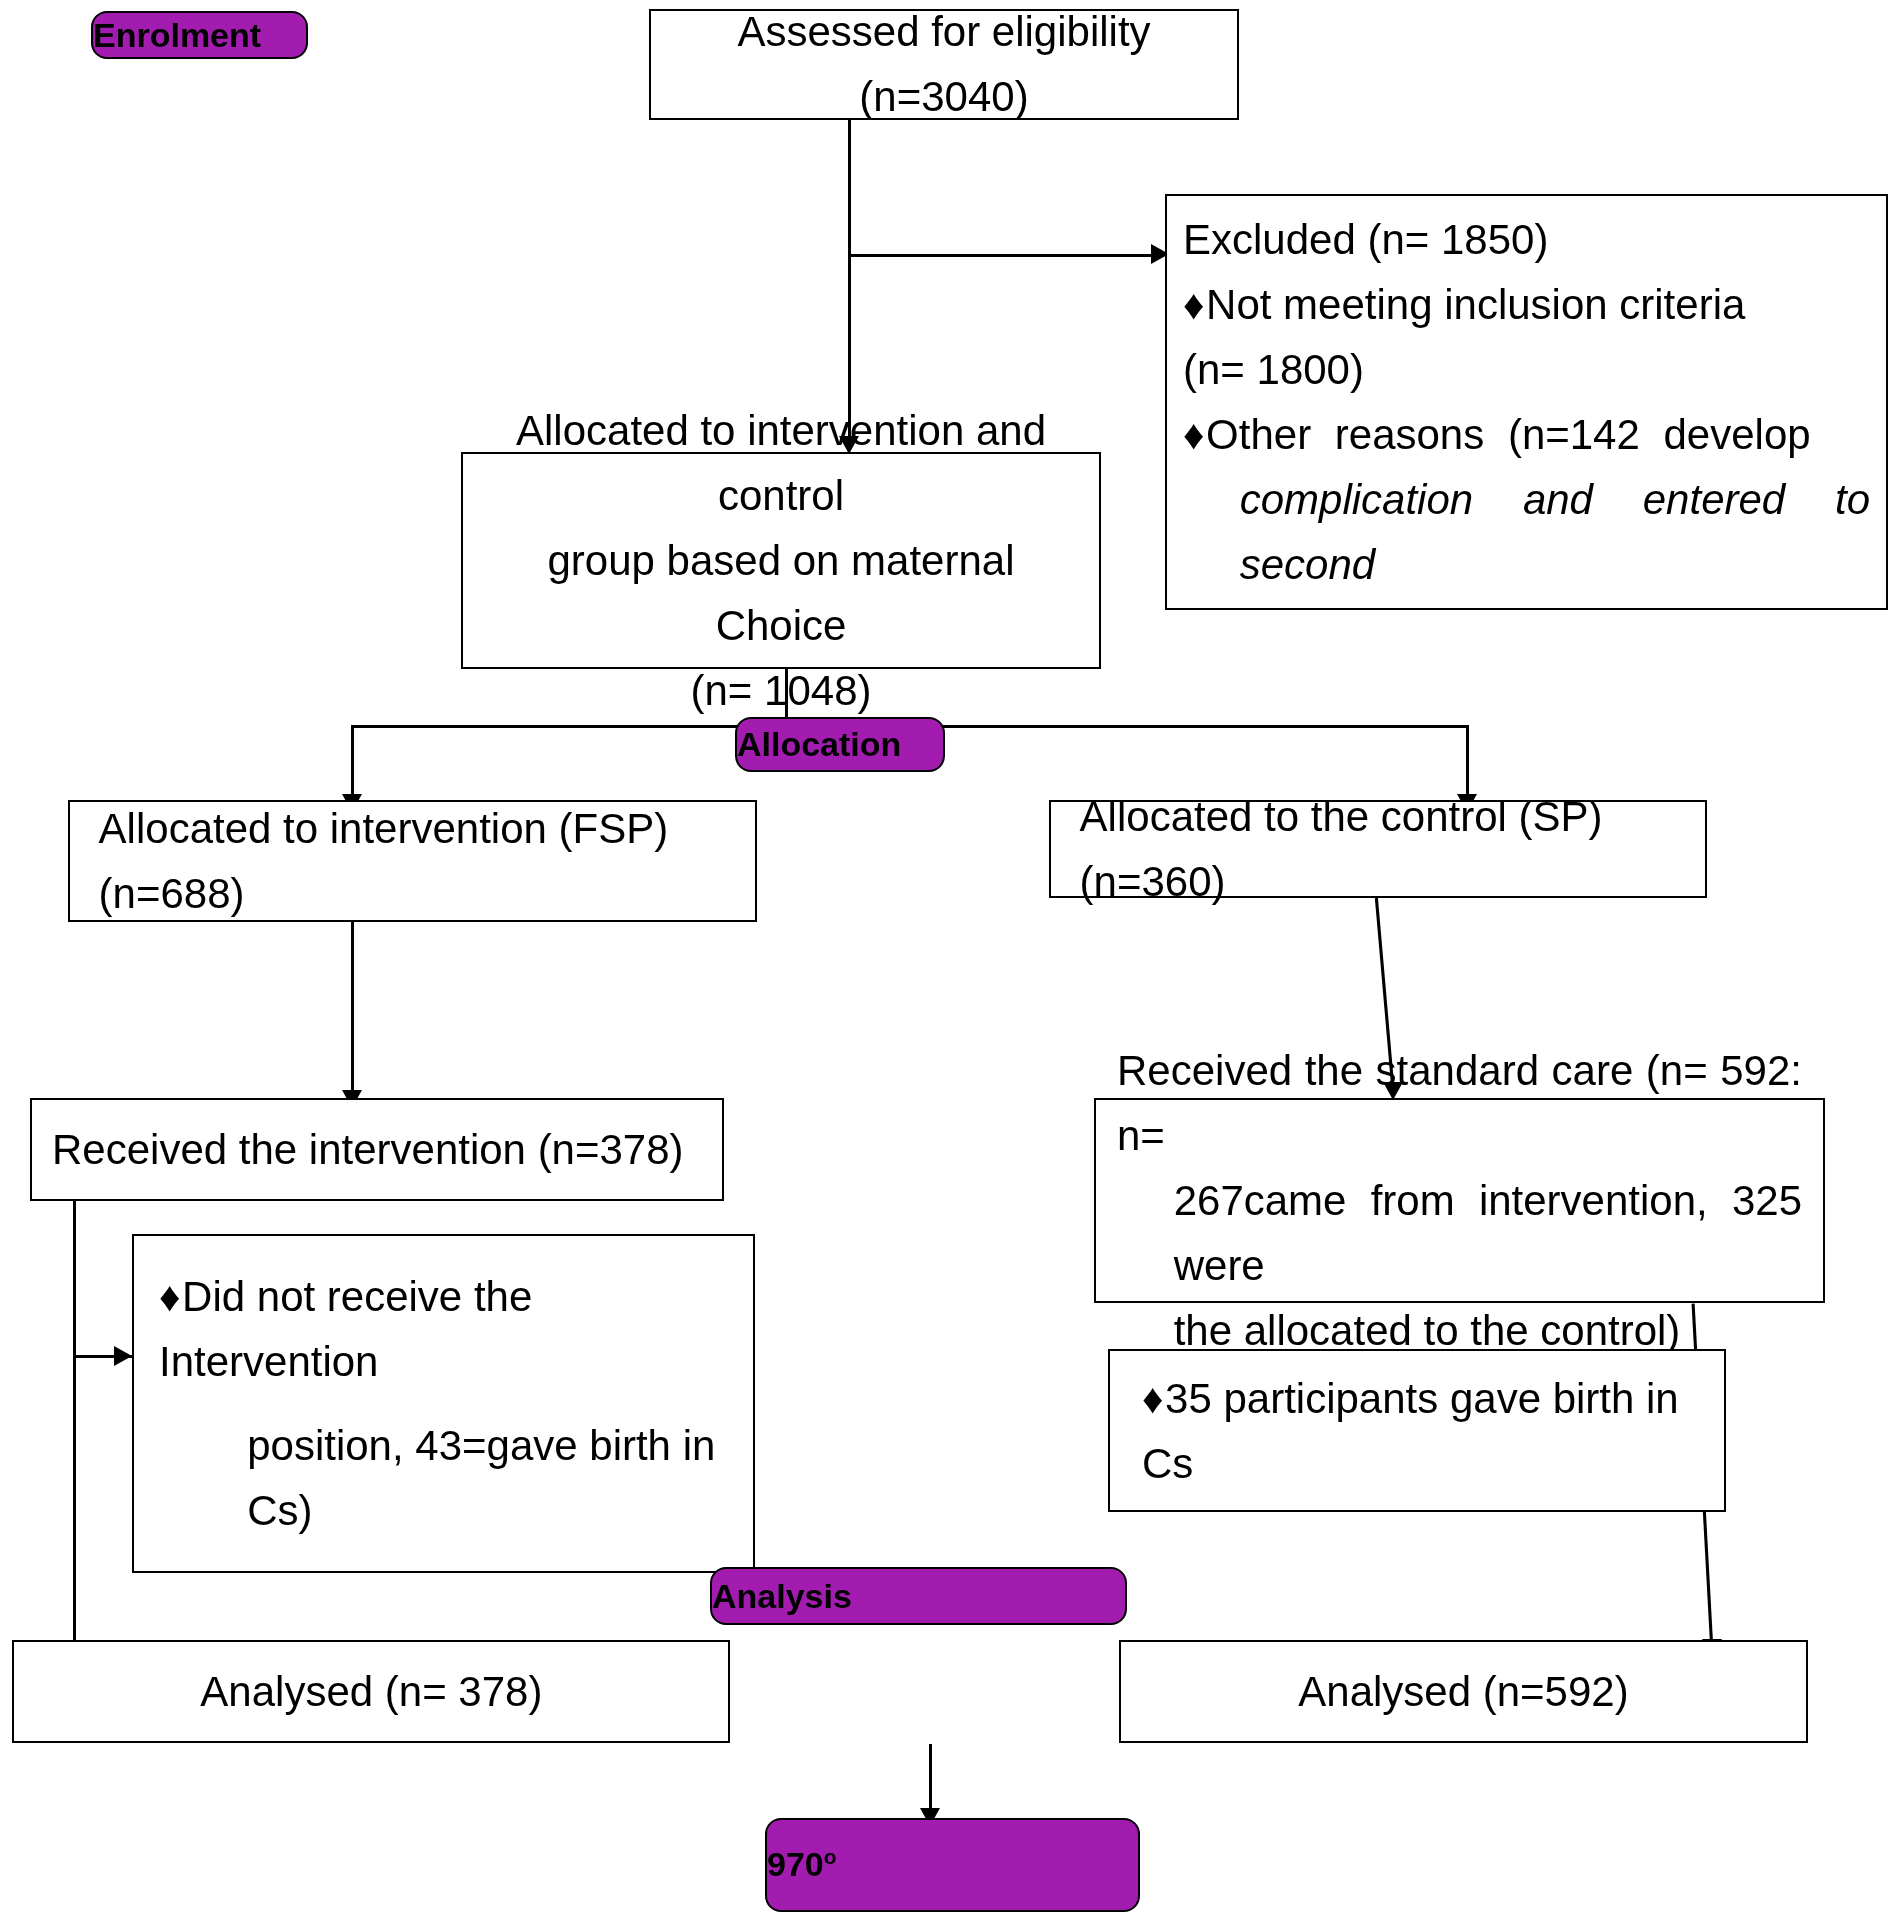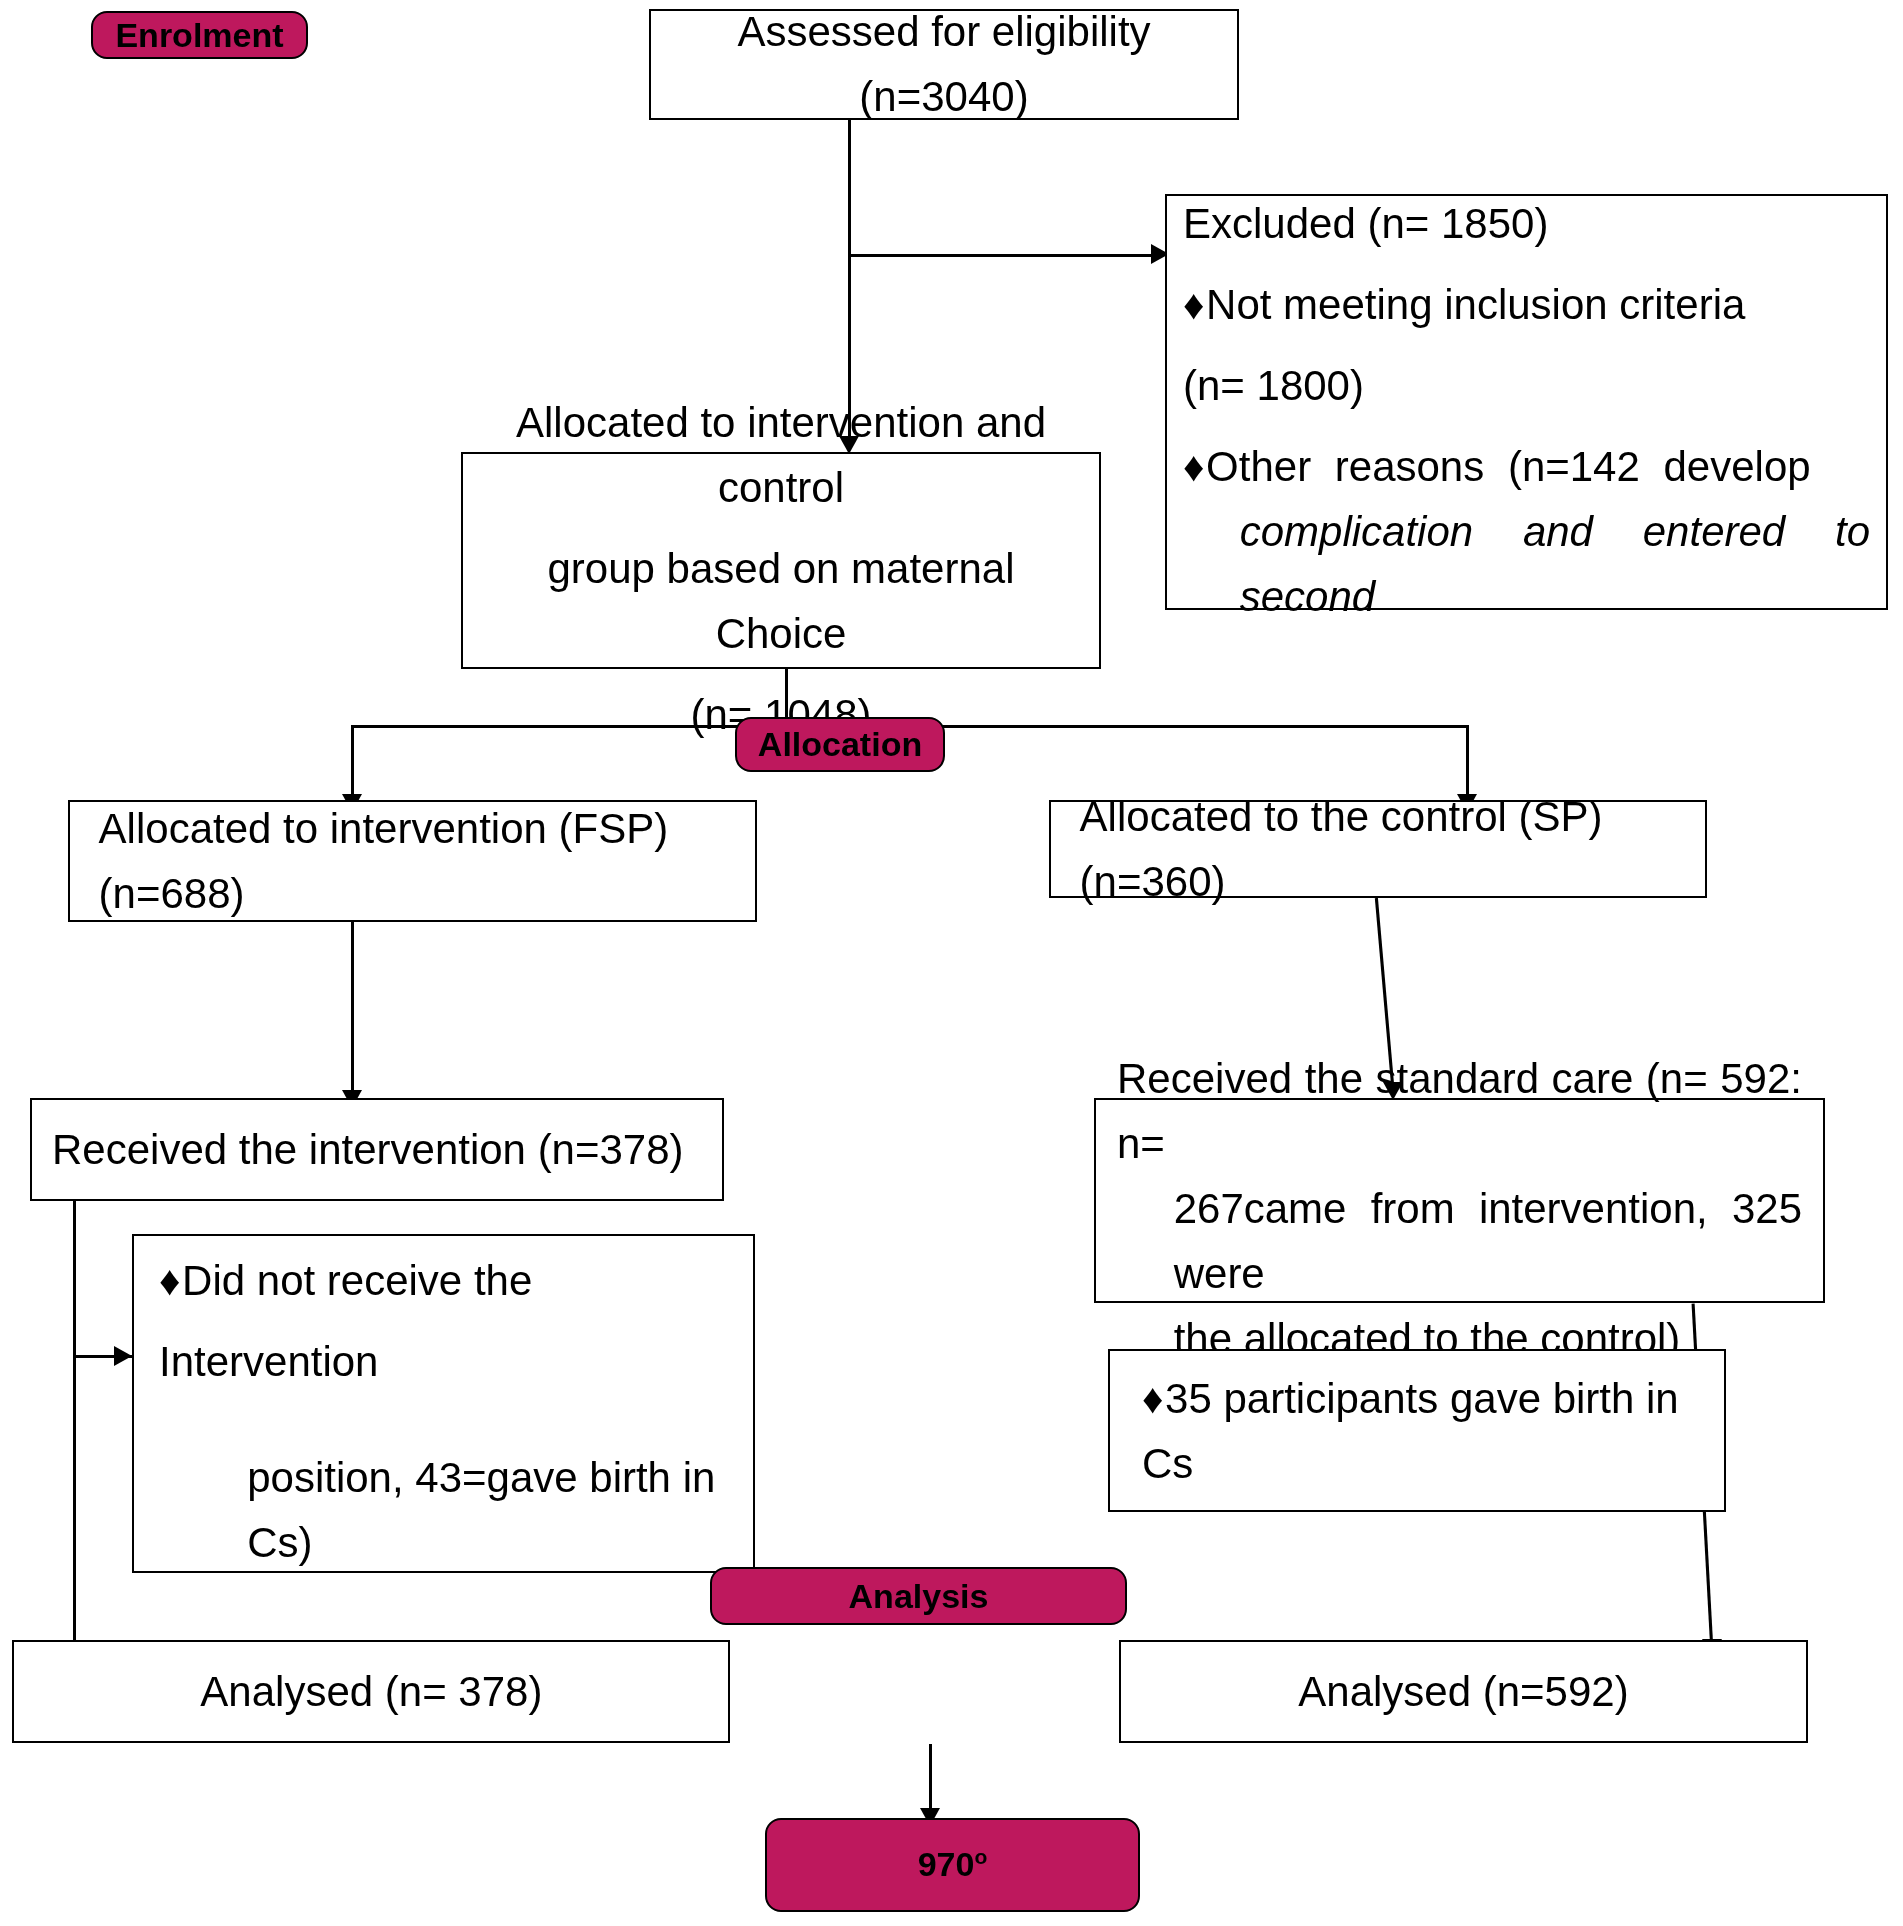--- a/index.html
+++ b/index.html
@@ -30,29 +30,29 @@
     box-sizing:border-box;
   }
   .node.center .inner{text-align:center;}
   .node.justify .inner{text-align:justify; text-align-last:left;}
   .node.left .inner{text-align:left;}
 
   
   .stage{
     position:absolute;
     box-sizing:border-box;
-    background:#be185d;
+    background:#a21caf;
     border:2.5px solid #000000;
     border-radius:16px;
     color:#000000;
     font-weight:bold;
     font-size:34px;
     display:flex;
     align-items:center;
-    justify-content:center;
+    justify-content:flex-start;
     z-index:9;
   }
 
   
   .vline{position:absolute;background:#000;width:2.5px;z-index:2;}
   .hline{position:absolute;background:#000;height:2.5px;z-index:2;}
   .arrow-down{
     position:absolute;width:0;height:0;
     border-left:10.6px solid transparent;
     border-right:10.6px solid transparent;
@@ -68,21 +68,21 @@
   }
   .arrow-left{
     position:absolute;width:0;height:0;
     border-top:10.6px solid transparent;
     border-bottom:10.6px solid transparent;
     border-right:18.6px solid #000;
     z-index:3;
   }
   .slant{position:absolute;z-index:2;}
   .bullet{display:inline-block;width:0.55em;}
-  .blk{display:block;margin-top:16px;}
+  .blk{display:block;}
   .ind{display:block;padding-left:1.35em;}
   .sup{font-size:0.62em;vertical-align:super;}
 </style>
 </head>
 <body>
 
 <div id="canvas">
 
   <div class="stage" style="left:91px; top:11.2px; width:217px; height:48px;">
     <span>Enrolment</span>

